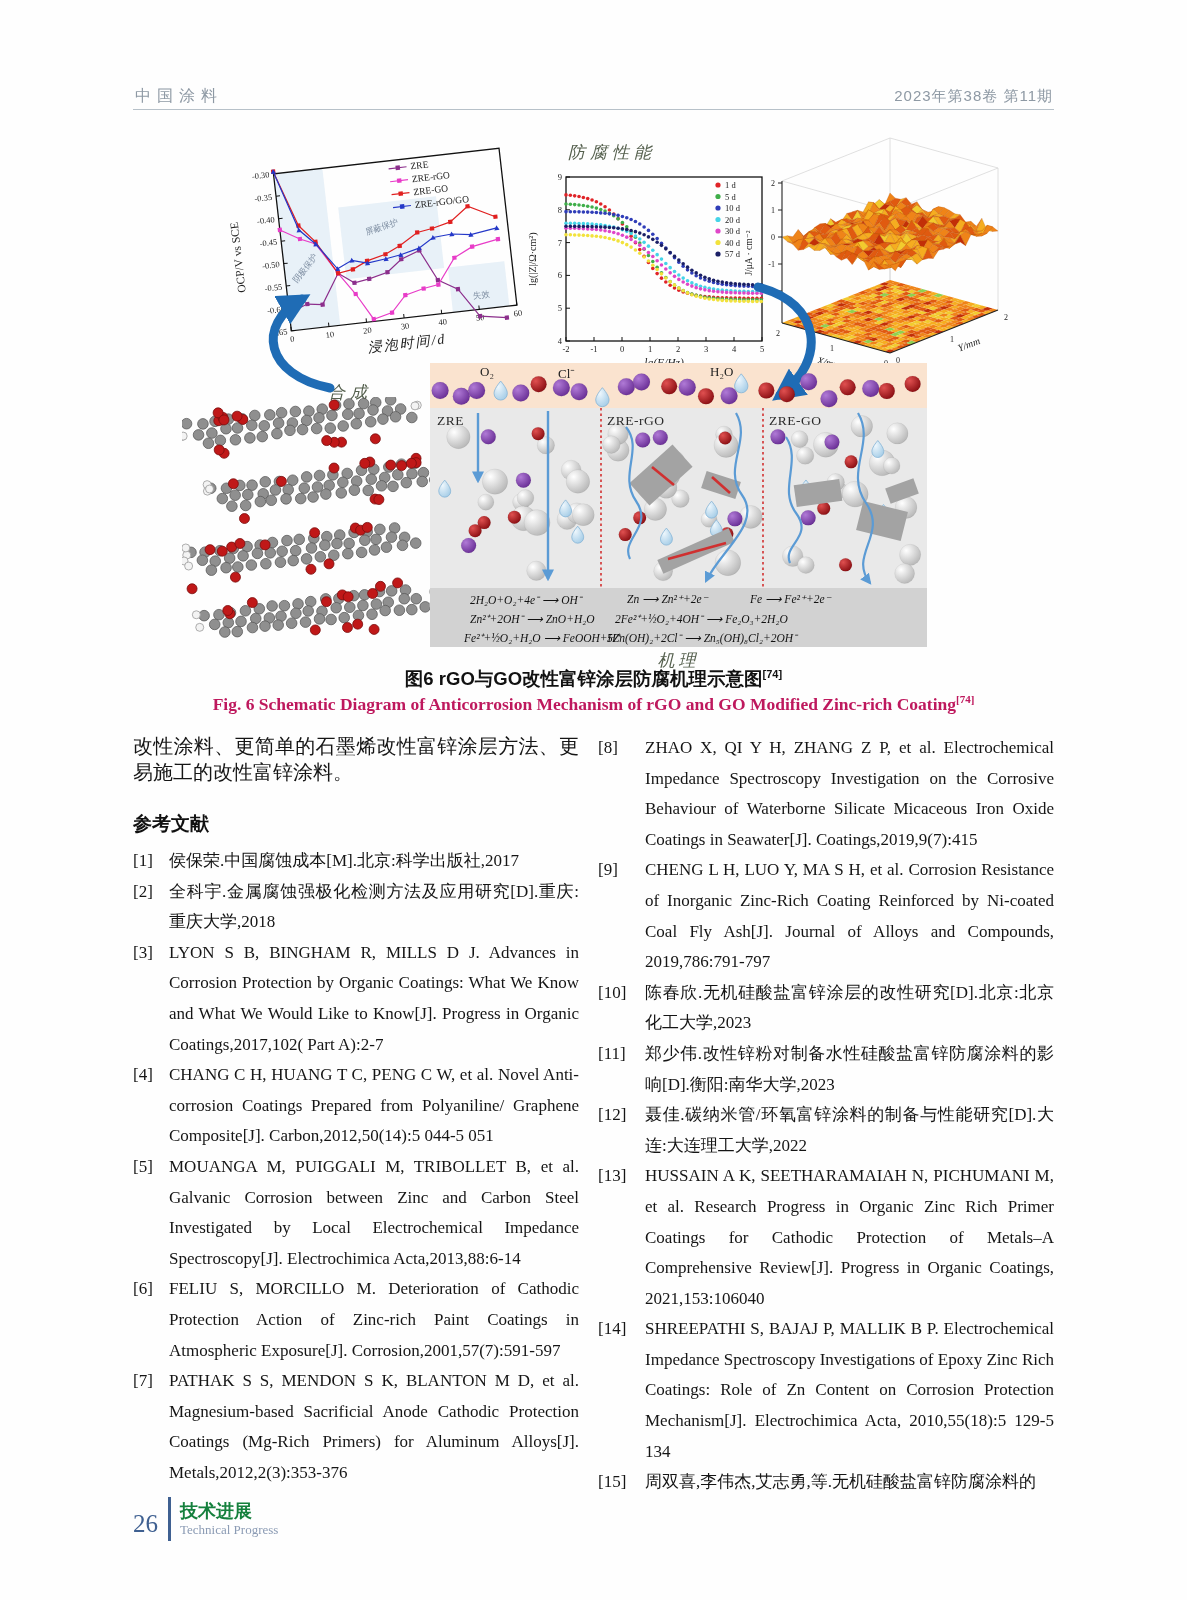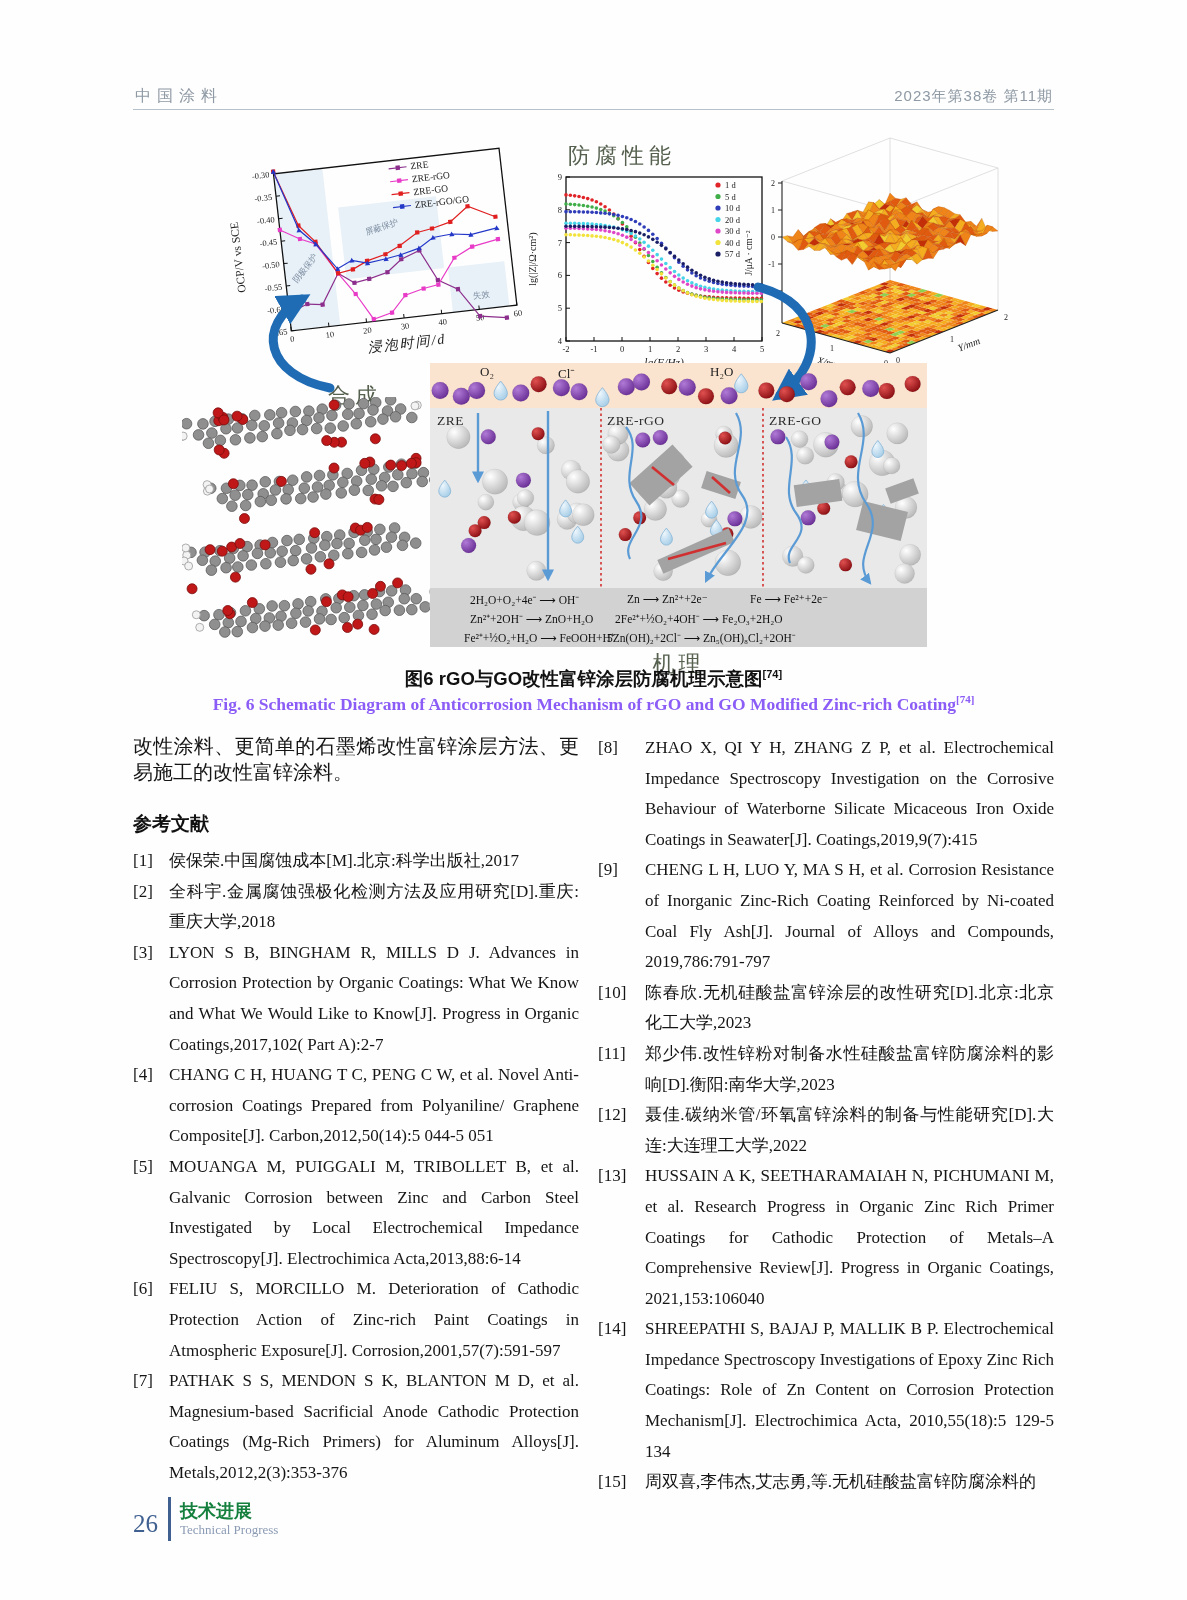--- a/index.html
+++ b/index.html
@@ -11,51 +11,51 @@
             border-top:1.6px solid #b7c1c9;}
   .hdr-journal{position:absolute;left:135px;top:86px;font-family:"Liberation Sans",sans-serif;
             font-size:16px;letter-spacing:6px;color:#8e99a4;}
   .hdr-issue{position:absolute;right:134px;top:87px;font-family:"Liberation Sans",sans-serif;
             font-size:15px;color:#8e99a4;letter-spacing:1px;}
 
   
   .fig{position:absolute;left:130px;top:135px;width:930px;height:532px;}
   .fig svg{position:absolute;}
   .hand-label{position:absolute;font-family:"DejaVu Serif","Liberation Serif",serif;
-              color:#55604e;font-size:22px;letter-spacing:5px;}
+              color:#55604e;font-size:17px;letter-spacing:5px;font-style:italic;}
   .perf{left:438px;top:6px;}
   .synth{left:198px;top:246px;}
   .mech-caption{left:300px;top:514px;width:497px;text-align:center;letter-spacing:4px;}
 
   .ocp-wrap{left:100px;top:16px;width:290px;height:238px;transform:rotate(-6.5deg);}
   .bode-wrap{left:394px;top:28px;width:250px;height:218px;}
   .surf-wrap{left:610px;top:0px;width:292px;height:238px;}
   .graph-wrap{left:52px;top:262px;width:282px;height:258px;}
   .overlay-wrap{left:0;top:0;width:930px;height:532px;pointer-events:none;}
 
   
   .mech{position:absolute;left:300px;top:228px;width:497px;height:284px;padding-left:44px;}
   .mech-band{position:absolute;left:0;top:0;width:497px;height:45px;background:#fae3cf;}
   .mech-main{position:absolute;left:0;top:45px;width:497px;height:180px;background:#e9e9e9;}
-  .mech-eq{position:absolute;left:0;top:225px;width:497px;height:59px;background:#d2d2d2;}
+  .mech-eq{position:absolute;left:0;top:225px;width:497px;height:59px;background:#d2d2d2;font-style:italic;}
   .mech svg{position:absolute;left:0;top:0;}
   .species{position:absolute;top:1px;font-size:13px;color:#222;z-index:5;
            font-family:"Liberation Serif",serif;}
   .panel-label{position:absolute;top:50px;font-size:13.5px;color:#2a2a2a;z-index:5;
            font-family:"Liberation Serif",serif;letter-spacing:0.5px;}
   .eq-line{position:relative;height:19px;font-size:11.5px;color:#111;
            font-family:"Liberation Serif",serif;white-space:nowrap;}
   .eq-line span{position:absolute;top:0;}
 
   
   .cap-cn{position:absolute;left:133px;top:666px;width:921px;text-align:center;
           font-family:"Liberation Sans","DejaVu Sans",sans-serif;font-weight:bold;
           font-size:18.5px;color:#111;}
   .cap-en{position:absolute;left:133px;top:693px;width:921px;text-align:center;
-          font-weight:bold;font-size:17.5px;color:#8b5cf6;}
+          font-weight:bold;font-size:17.5px;color:#be185d;}
   .cap-cn sup,.cap-en sup{font-size:11px;}
 
   
   .col-left{position:absolute;left:133px;top:733px;width:446px;}
   .col-right{position:absolute;left:598px;top:733px;width:456px;}
   .para{font-size:20px;line-height:26px;text-align:justify;color:#151515;}
   .ref-title{margin-top:26px;margin-bottom:9px;text-align:left;font-weight:bold;
              font-size:19px;font-family:"Liberation Sans",sans-serif;color:#111;}
   .ref-item{position:relative;font-size:17px;line-height:30.6px;text-align:justify;
             color:#151515;}

